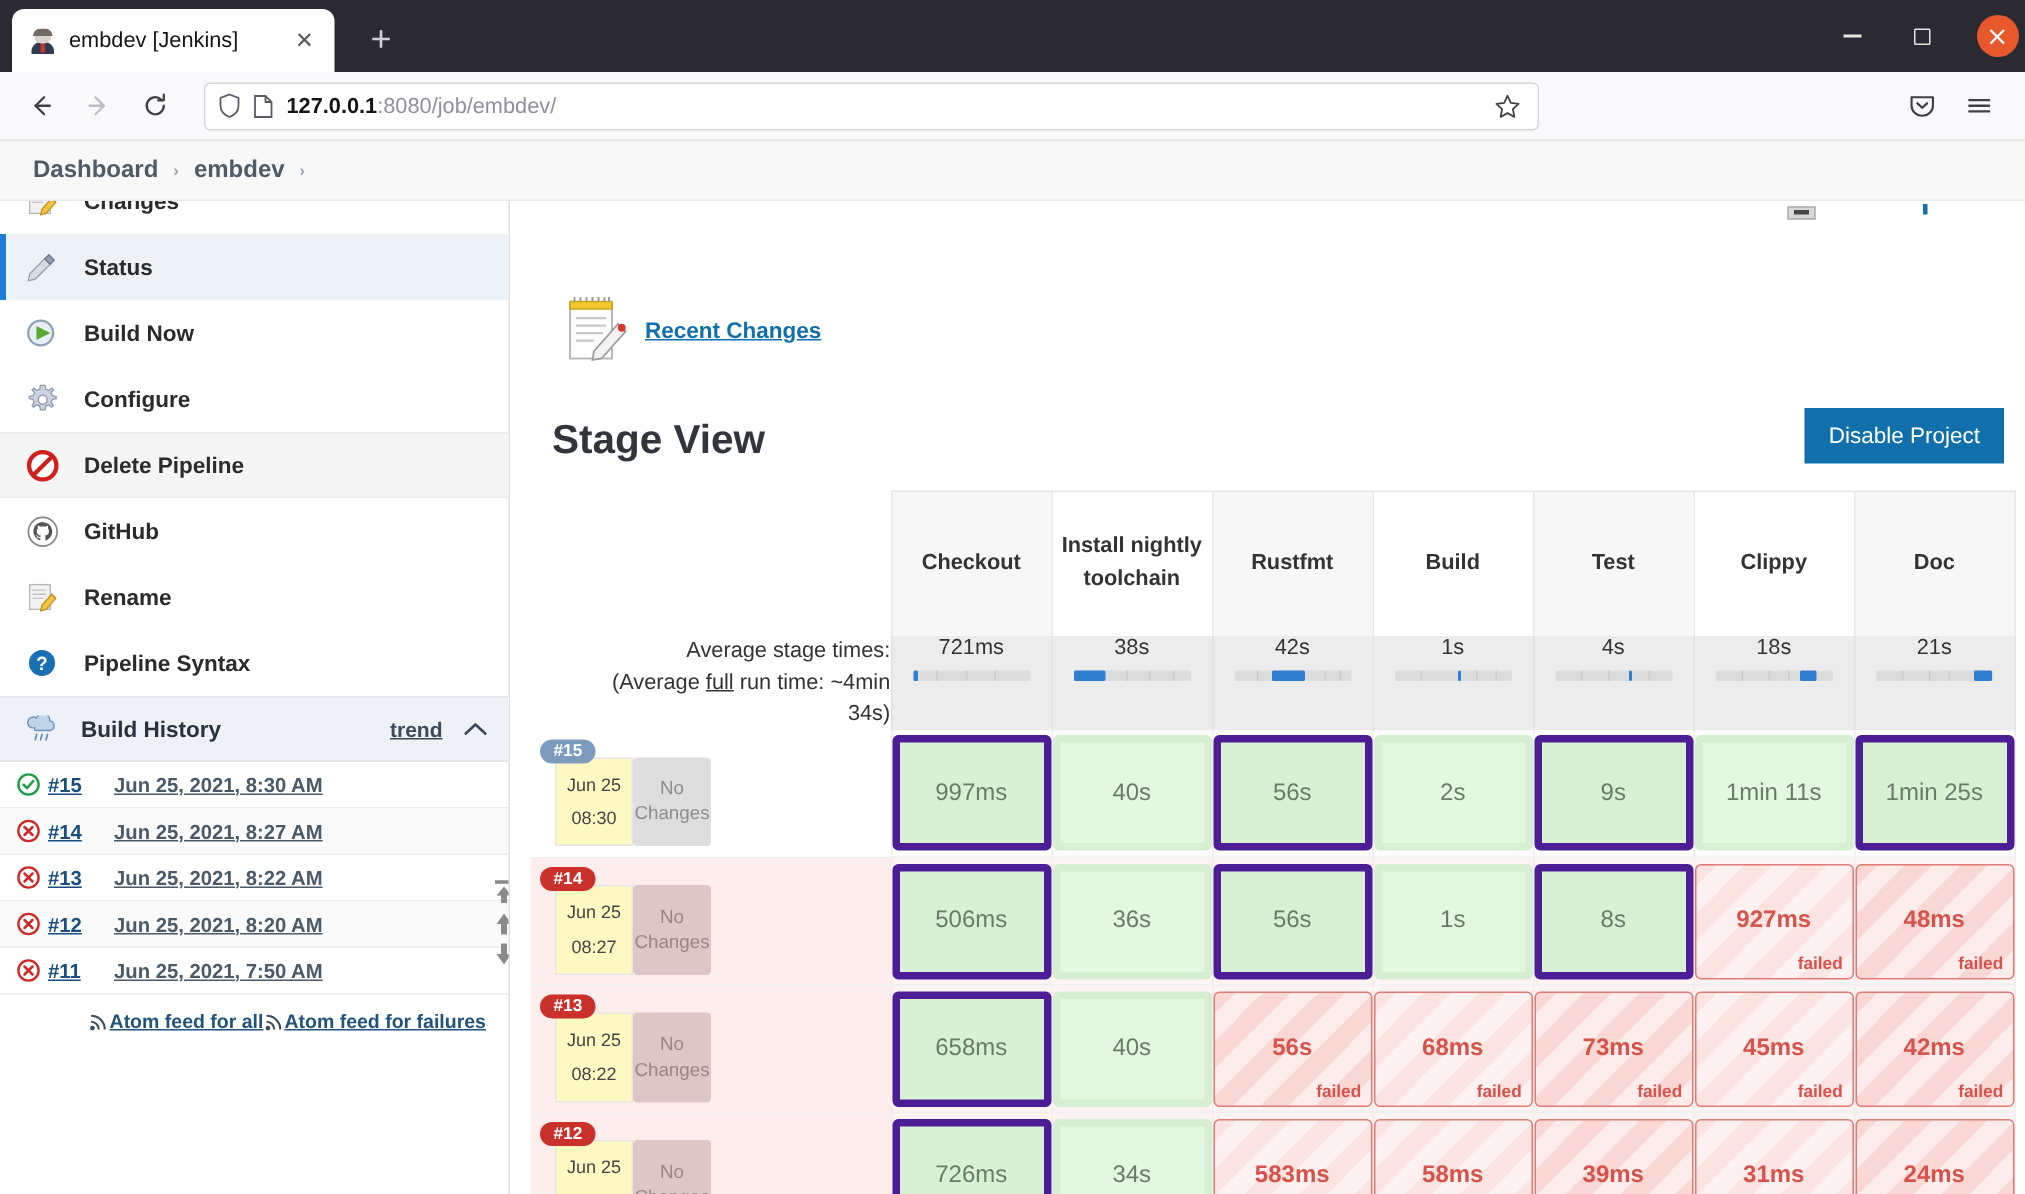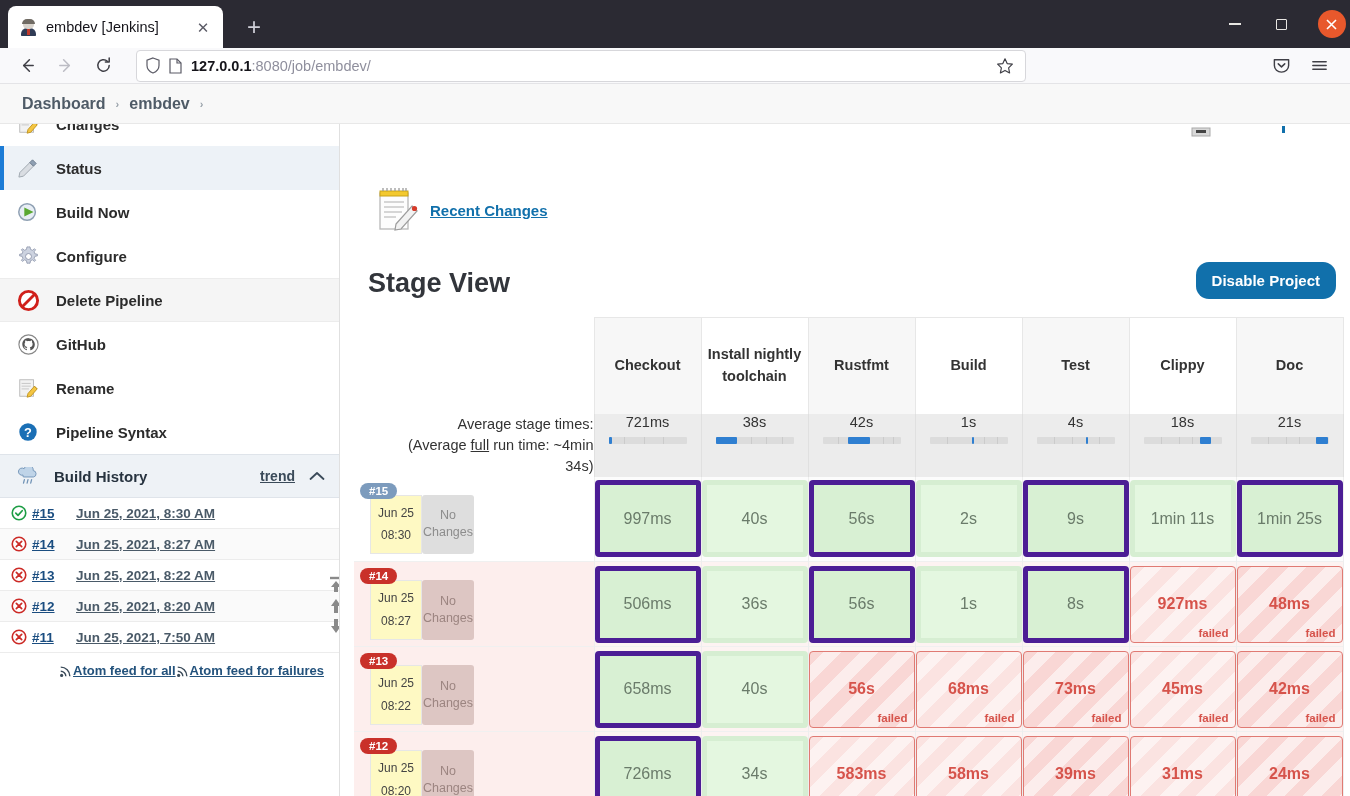--- a/index.html
+++ b/index.html
@@ -75,21 +75,21 @@
     display: flex; align-items: center; justify-content: center;
     color: #fff; font-size: 15px;
     margin-right: -9px;
   }
   .min-glyph { width: 12px; height: 1.5px; background: #e8e6e3; }
   .max-glyph {
     width: 11px; height: 11px; border: 1.5px solid #e8e6e3; border-radius: 1px;
   }
 
   .navbar {
-    height: 36px; background: #f9f9fb; display: flex; align-items: center;
+    height: 46px; background: #f9f9fb; display: flex; align-items: center;
     padding: 0 10px; border-bottom: 1px solid #e4e4e7;
   }
   .navbtn {
     width: 34px; height: 34px; margin-right: 4px; border-radius: 4px;
     display: flex; align-items: center; justify-content: center;
     color: #3f3f46;
   }
   .navbtn.disabled { color: #b9b9c0; }
   .urlbar {
     flex: 1 1 auto; height: 32px; margin: 0 8px 0 12px;
@@ -192,22 +192,22 @@
   
   .main {
     flex: 1 1 auto; background: #ffffff; position: relative;
     overflow: hidden; padding-left: 14px;
   }
   .topicons {
     position: absolute; right: 62px; top: -4px; display: flex; gap: 66px;
   }
   .disable-btn {
     position: absolute; right: 14px; top: 138px;
-    background: #1170ab; color: #fff; border: none; border-radius: 13px;
-    font-size: 15px; font-weight: 700; padding: 10px 16px;
+    background: #1170ab; color: #fff; border: none; border-radius: 0;
+    font-size: 15px; font-weight: 400; padding: 10px 16px;
     font-family: "Liberation Sans", sans-serif;
     margin-left: 44px;
   }
   .recent-changes {
     display: flex; align-items: center; margin-top: 62px; padding-left: 20px;
   }
   .rc-icon { width: 48px; height: 48px; margin-right: 8px; position: relative; }
   .rc-link { color: #1170ab; font-weight: 700; font-size: 15px; }
 
   .stageview-title {

